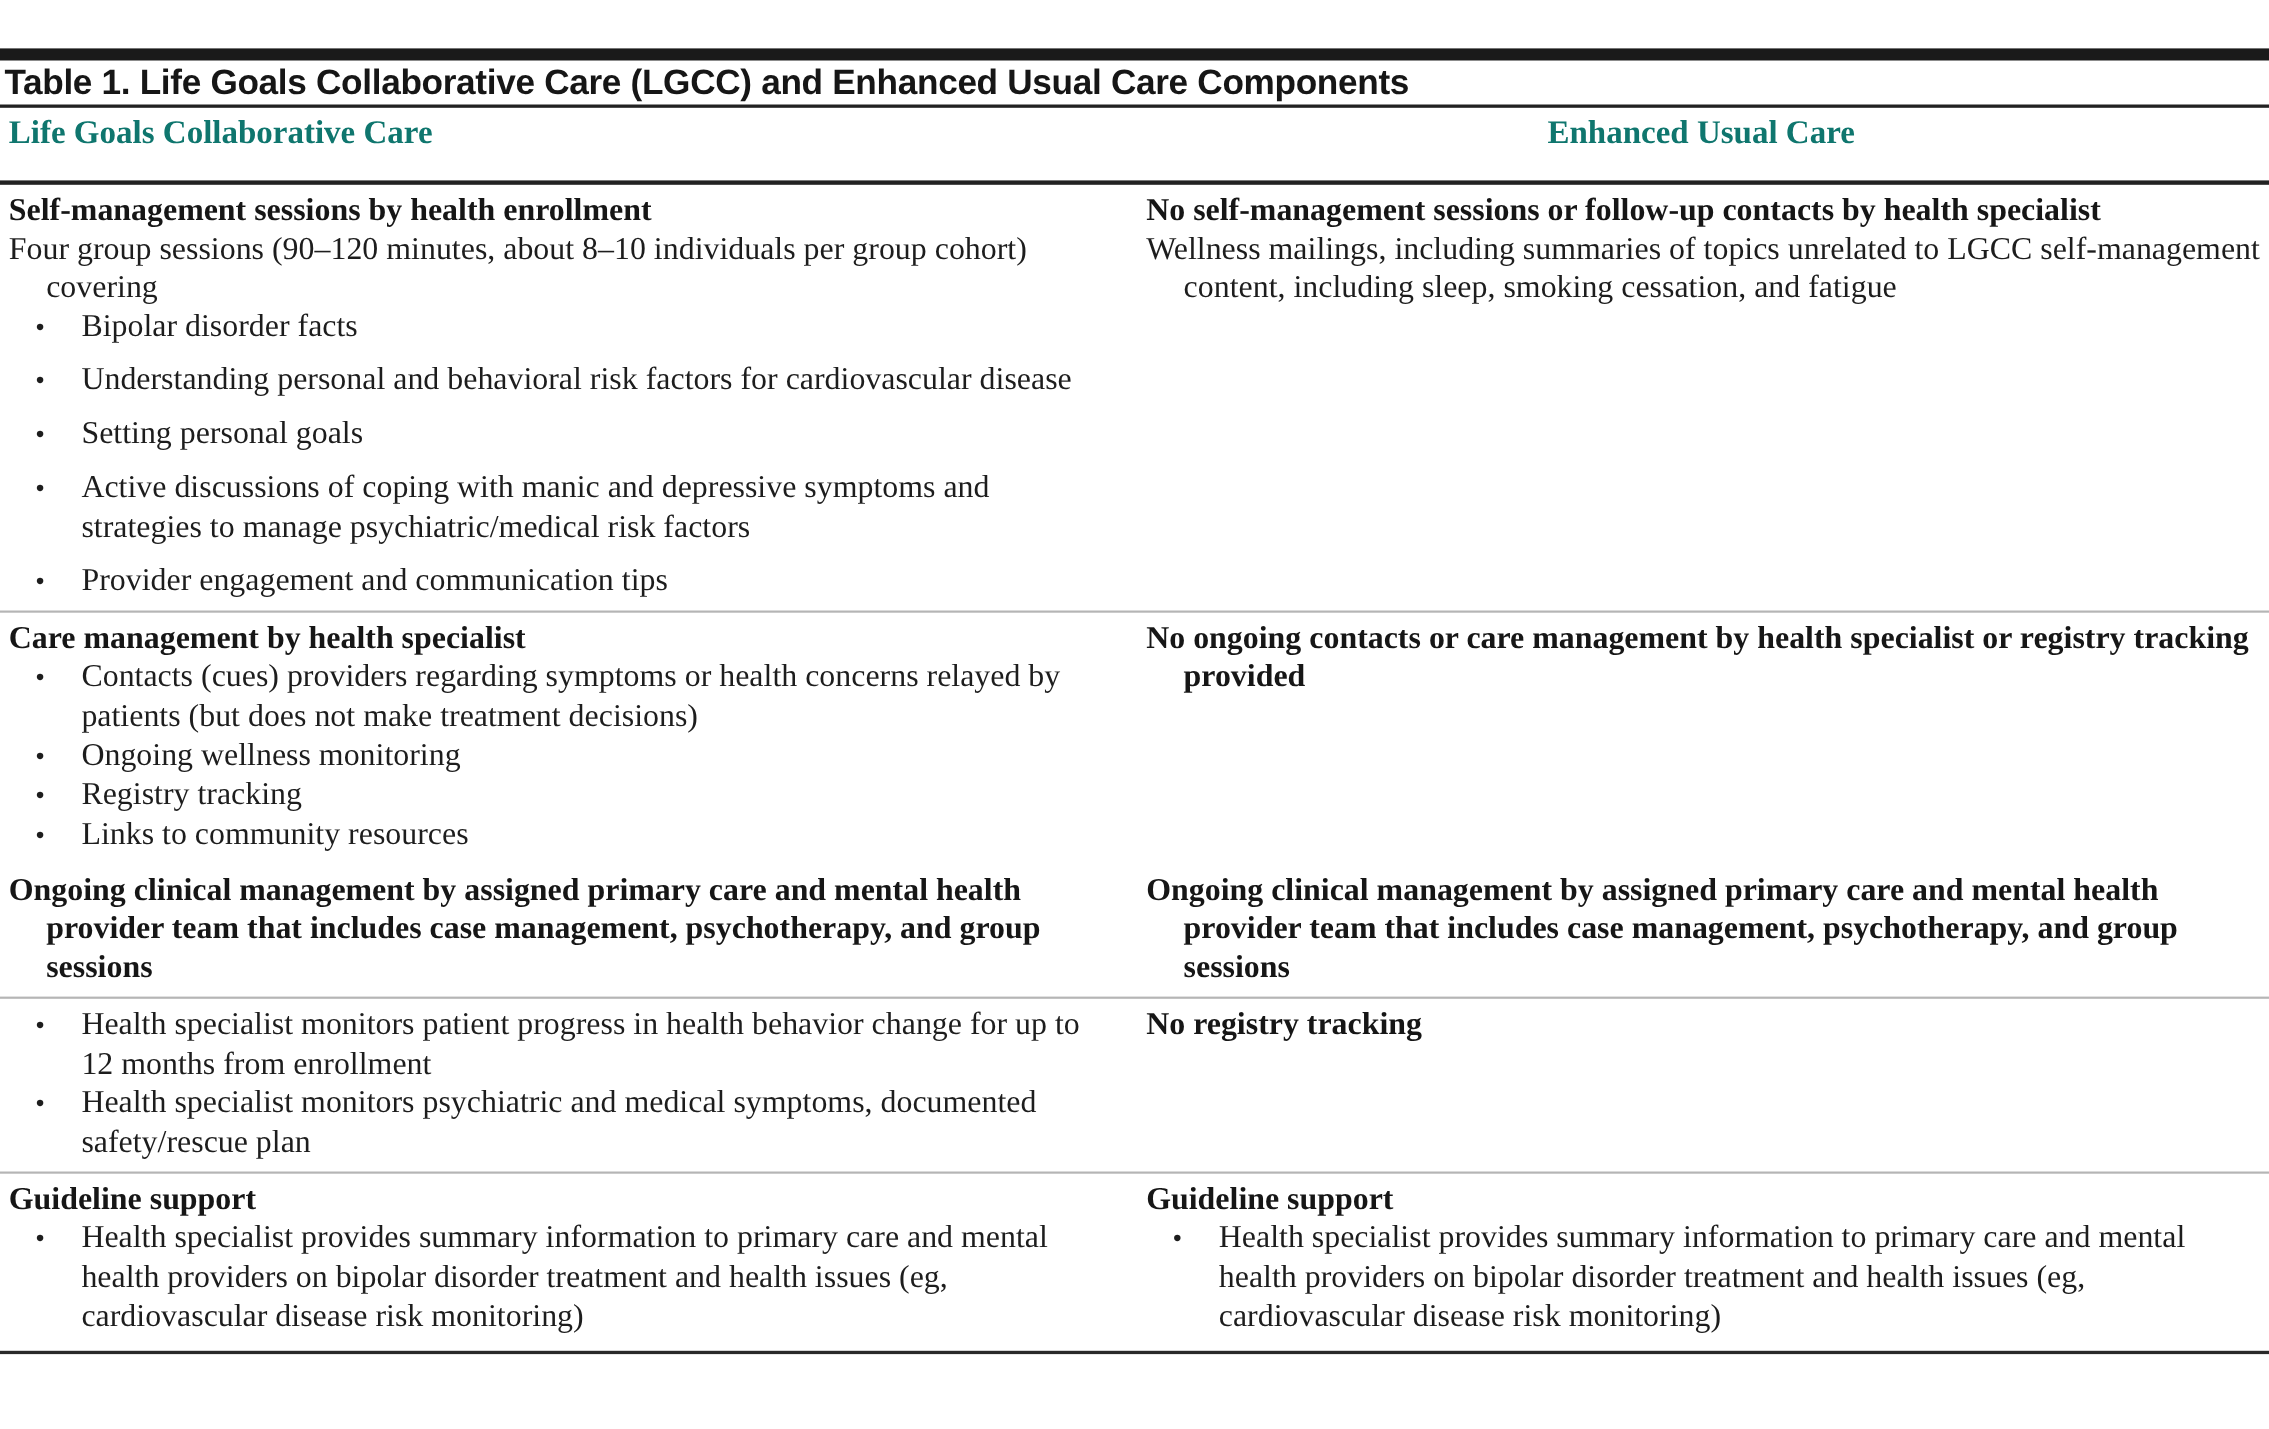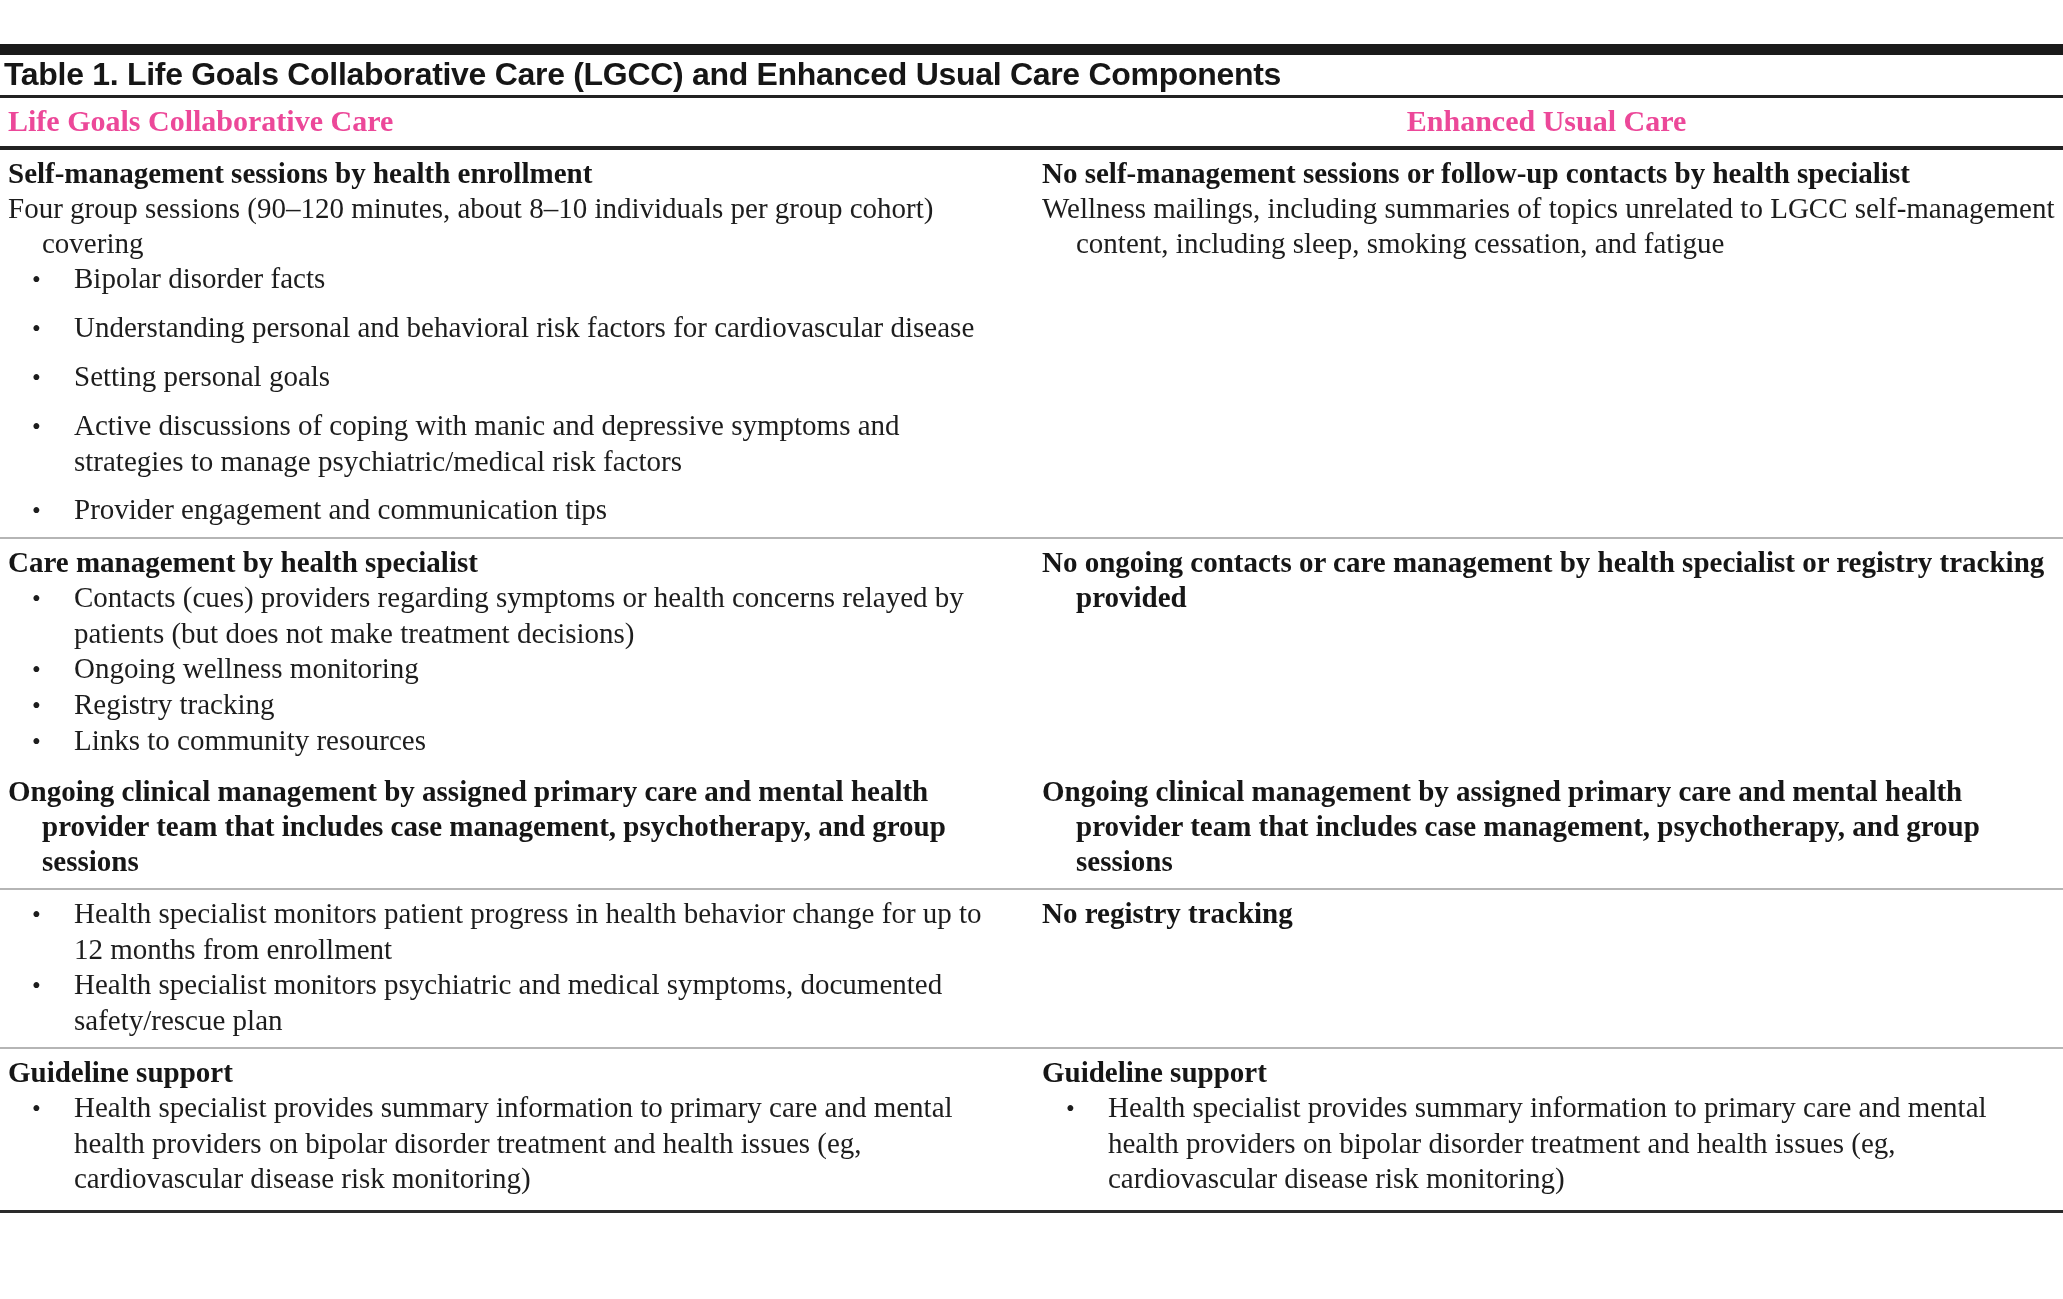--- a/index.html
+++ b/index.html
@@ -29,22 +29,22 @@
     border-bottom:3px solid #222222;
     color:#161616;
   }
   .colhead-row {
     display:grid;
     grid-template-columns:1030px 1033px;
     border-bottom:4px solid #222222;
     font-weight:700;
     font-size:30px;
     line-height:40px;
-    padding:3px 0 5px 0;
-    color:#ec4899;
+    padding:3px 0 23px 0;
+    color:#0f766e;
   }
   .colhead-left  { padding-left:8px; }
   .colhead-right { text-align:center; }
 
   .section {
     display:grid;
     grid-template-columns:1030px 1033px;
   }
   .section.bordered { border-top:2px solid #b5b5b5; }
 

